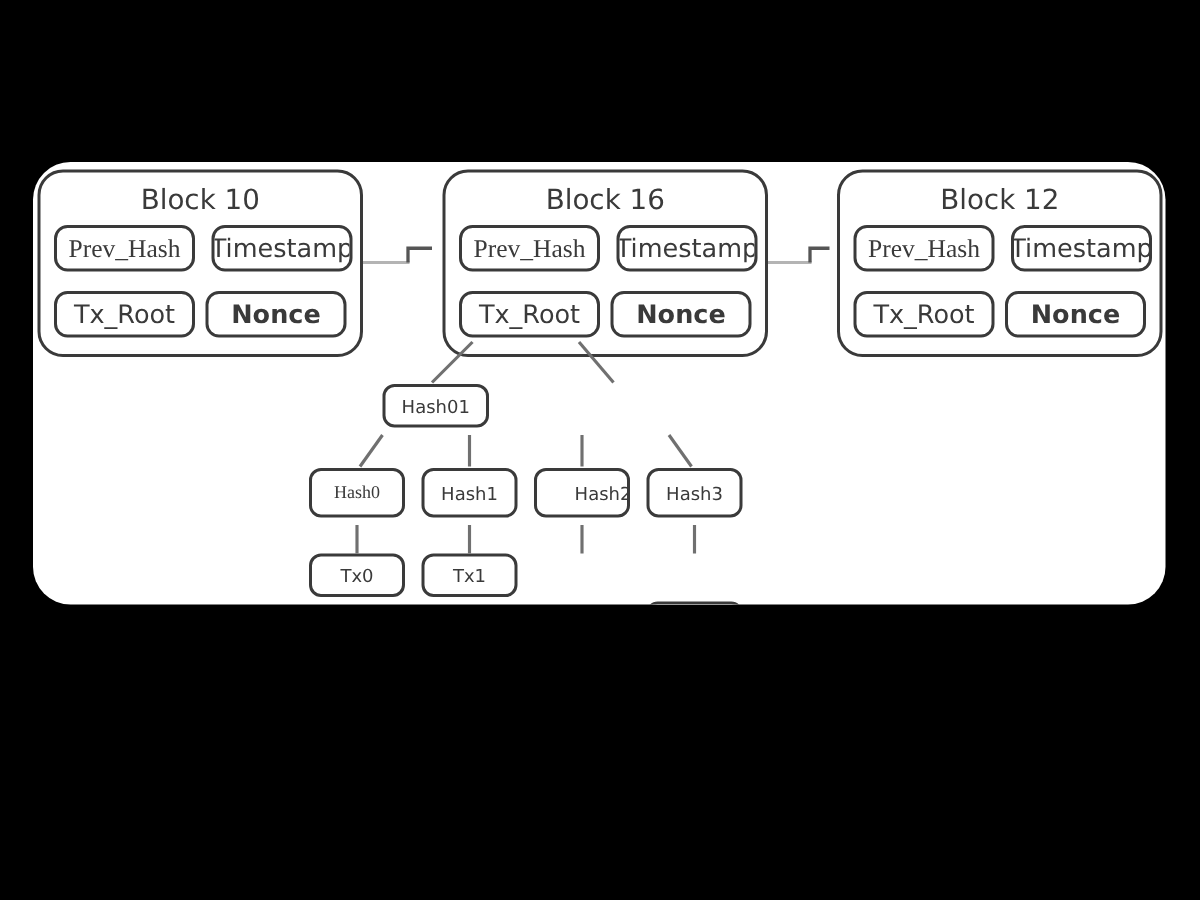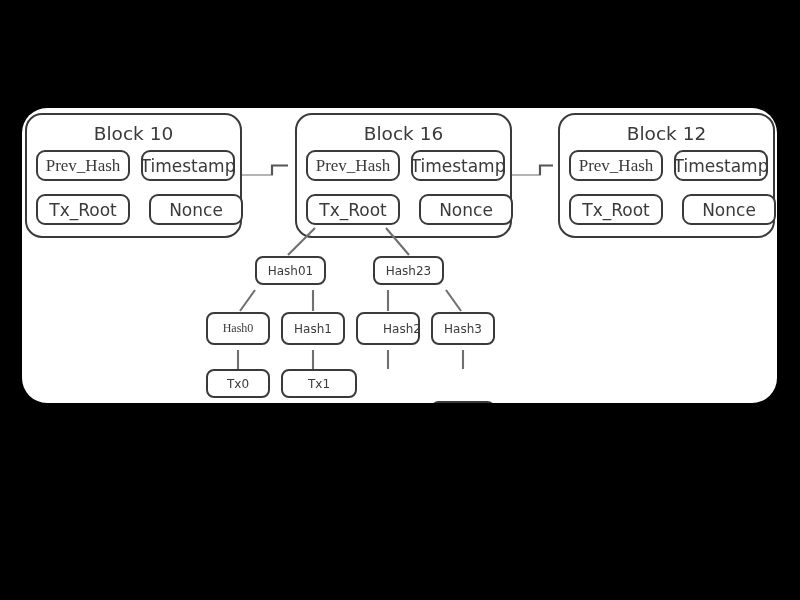--- a/index.html
+++ b/index.html
@@ -53,41 +53,41 @@
     box-sizing:border-box;
     background:var(--canvas-bg);
     color:var(--text);
     font-size:17px;
     display:flex;align-items:center;justify-content:center;
     white-space:nowrap;overflow:hidden;
   }
   .f-prev  {left:9px;  top:35px;font-family:Liberation Serif, serif;}
   .f-time  {left:114px;top:35px;}
   .f-root  {left:9px;  top:79px;}
-  .f-nonce {left:122px;top:79px;}
+  .f-nonce {left:110px;top:79px;font-weight:bold;}
   
   .node{
     position:absolute;
     border:2px solid var(--box-border);
     border-radius:8px;
     box-sizing:border-box;
     background:var(--canvas-bg);
     color:var(--text);
     font-size:12px;
     display:flex;align-items:center;justify-content:center;
     white-space:nowrap;overflow:hidden;
   }
   .n-hash01{left:233px;top:148px;width:71px;height:29px;}
   .n-hash23{left:351px;top:148px;width:71px;height:29px;}
   .n-hash0 {left:184px;top:204px;width:64px;height:33px;font-family:Liberation Serif, serif;}
   .n-hash1 {left:259px;top:204px;width:64px;height:33px;}
   .n-hash2 {left:334px;top:204px;width:64px;height:33px;padding-left:28px;}
   .n-hash3 {left:409px;top:204px;width:64px;height:33px;}
   .n-tx0   {left:184px;top:261px;width:64px;height:29px;}
-  .n-tx1   {left:259px;top:261px;width:76px;height:29px;}
+  .n-tx1   {left:259px;top:261px;width:64px;height:29px;}
   .n-tx2   {left:334px;top:261px;width:64px;height:29px;margin-top:41px;}
   .n-tx3   {left:409px;top:261px;width:64px;height:15px;margin-top:32px;}
   
   .arrows{
     position:absolute;left:0;top:0;
     width:755px;height:295px;
     pointer-events:none;
   }
   .arrows line,.arrows path,.arrows polyline{fill:none;}
   .tree-arrow{stroke:var(--arrow);stroke-width:2.1;}
@@ -117,21 +117,20 @@
 
   <div class="block block-2">
     <div class="block-title">Block 12</div>
     <div class="field f-prev">Prev_Hash</div>
     <div class="field f-time">Timestamp</div>
     <div class="field f-root">Tx_Root</div>
     <div class="field f-nonce">Nonce</div>
   </div>
 
   <div class="node n-hash01">Hash01</div>
-  <div class="node n-hash23">Hash23</div>
   <div class="node n-hash0">Hash0</div>
   <div class="node n-hash1">Hash1</div>
   <div class="node n-hash2">Hash2</div>
   <div class="node n-hash3">Hash3</div>
   <div class="node n-tx0">Tx0</div>
   <div class="node n-tx1">Tx1</div>
   <div class="node n-tx2">Tx2</div>
   <div class="node n-tx3">Tx3</div>
 
   <svg class="arrows" viewBox="0 0 755 295" xmlns="http://www.w3.org/2000/svg">

